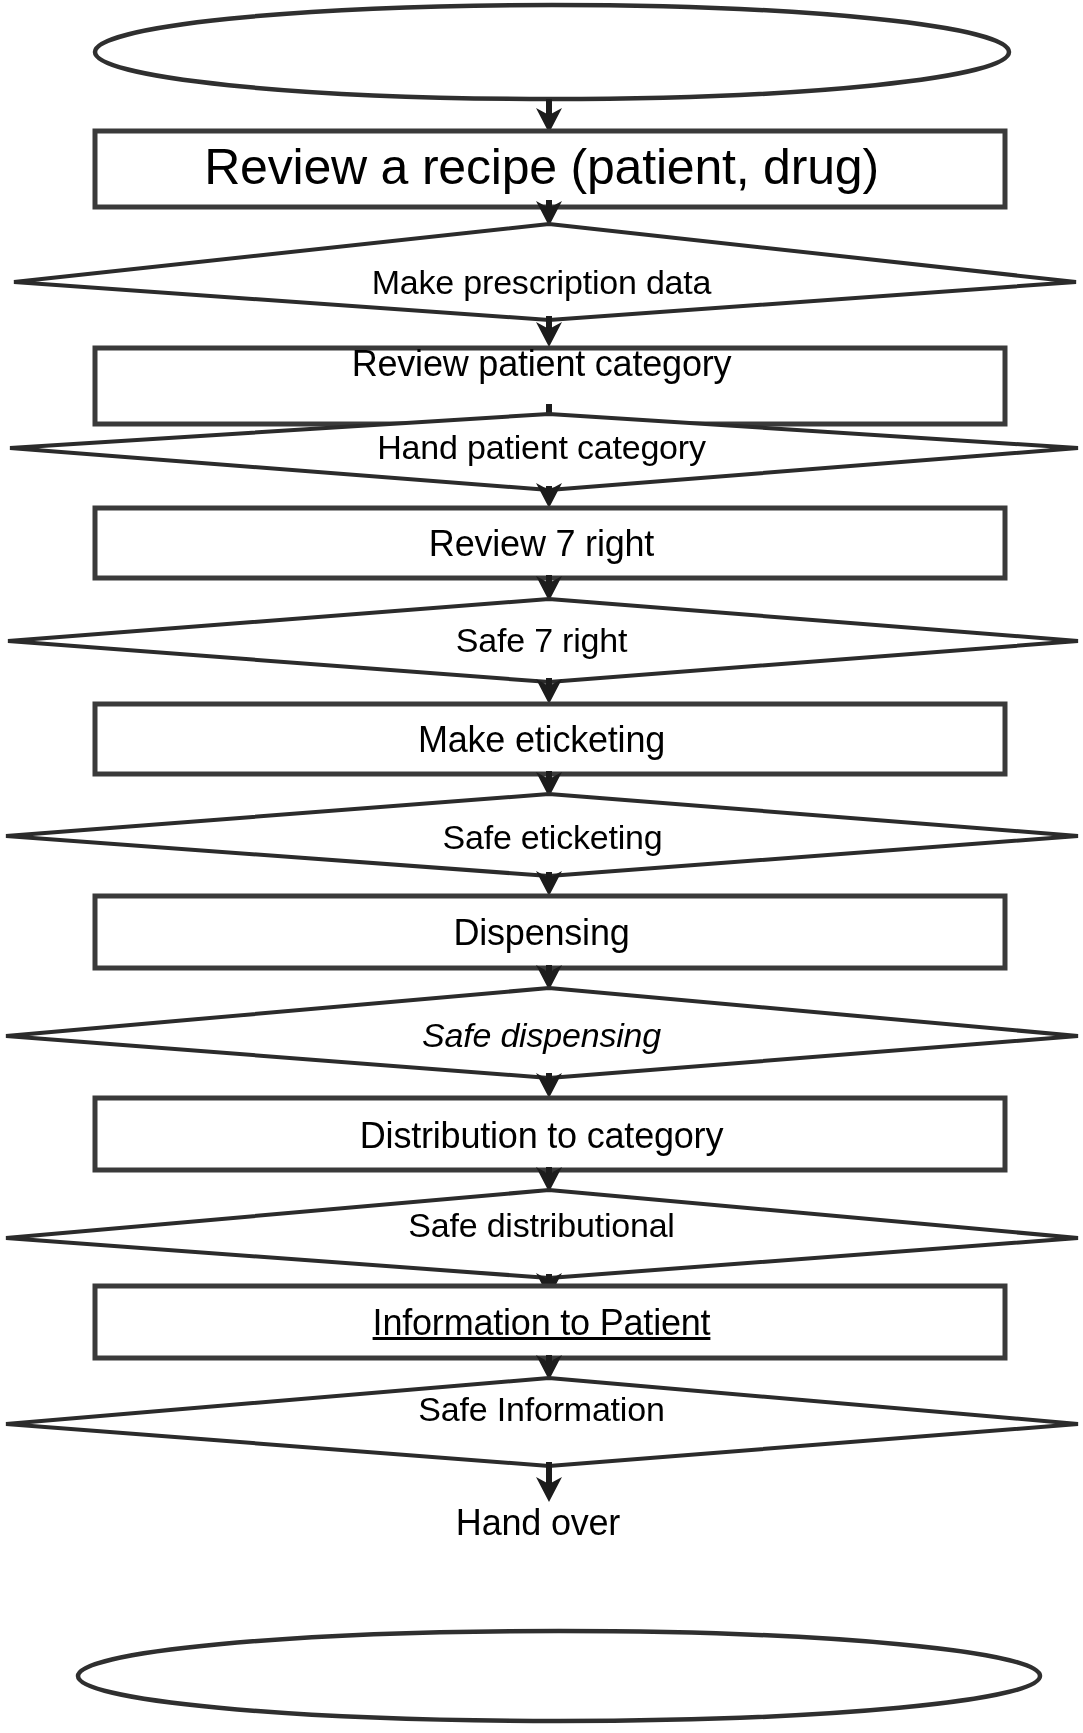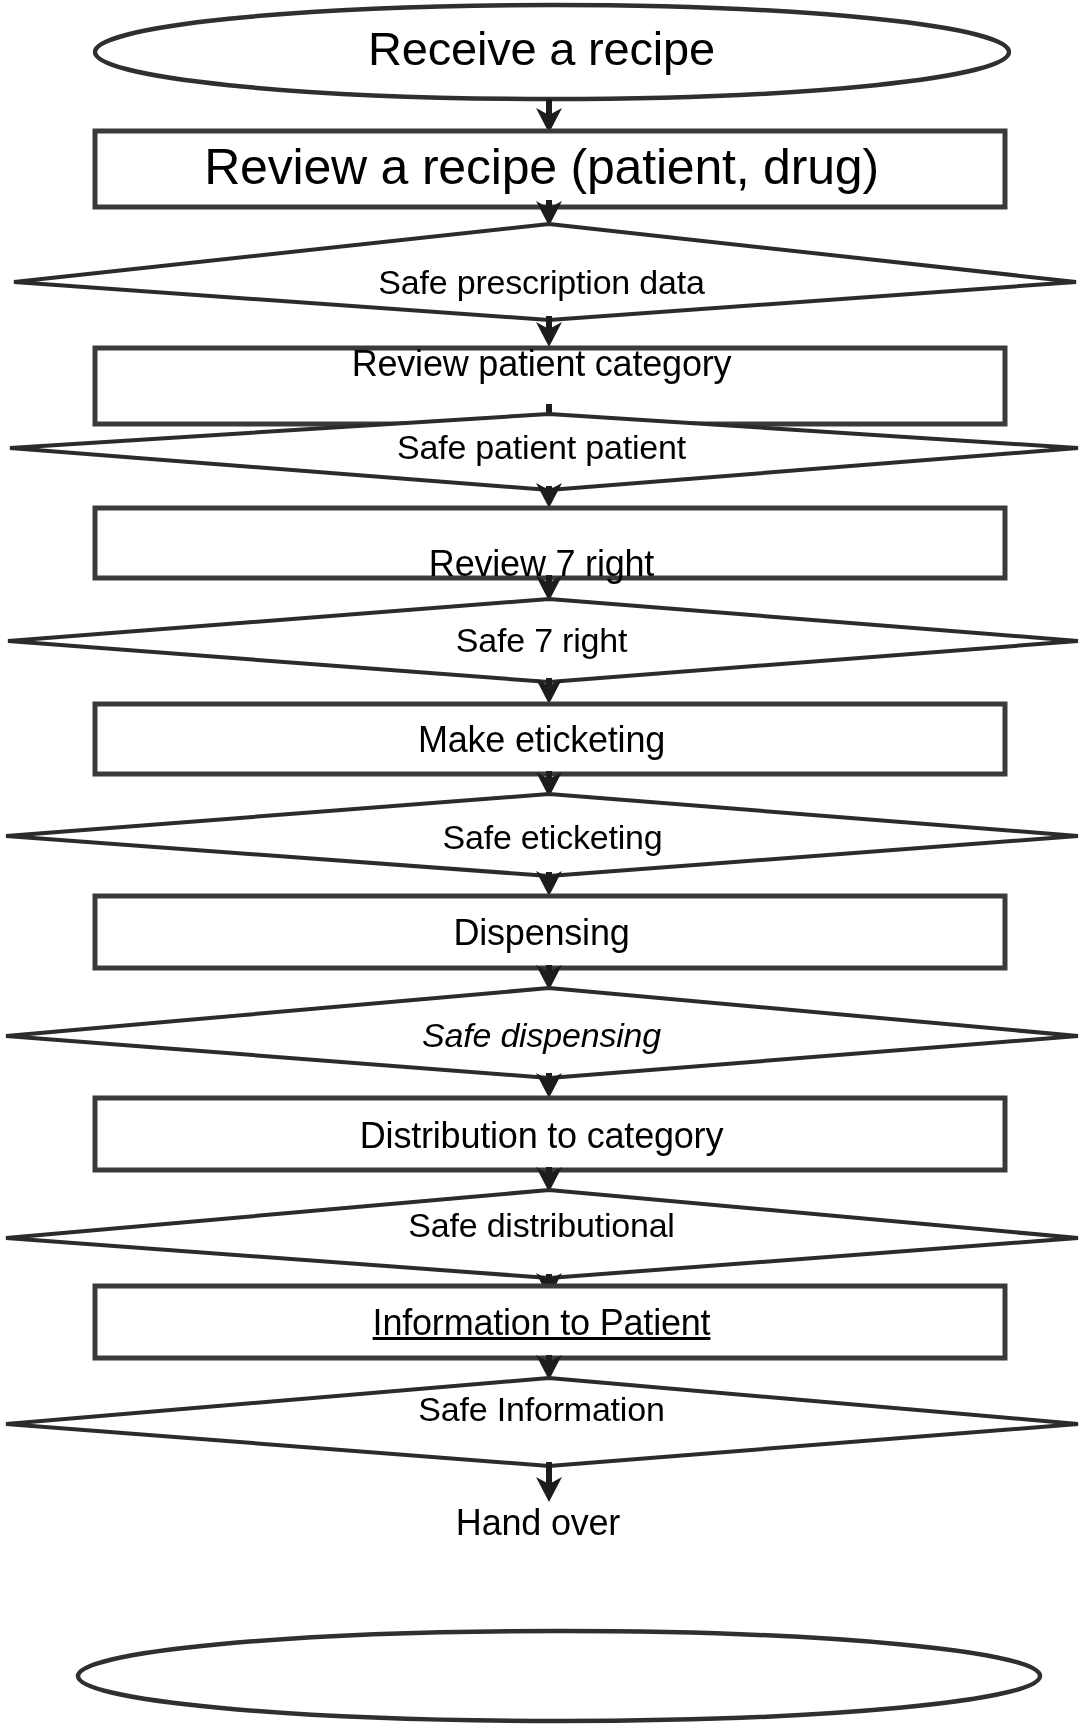--- a/index.html
+++ b/index.html
@@ -134,31 +134,30 @@
     <path d="M 549 1380 L 536 1355 L 549 1362 L 562 1355 Z" fill="#1c1c1c"></path>
 
     <polygon points="549,1378 1078,1424 549,1466 6,1424" fill="#ffffff" stroke="#2b2b2b" stroke-width="4"></polygon>
 
     <line x1="549" y1="1462" x2="549" y2="1490" stroke="#1c1c1c" stroke-width="6"></line>
     <path d="M 549 1502 L 536 1477 L 549 1484 L 562 1477 Z" fill="#1c1c1c"></path>
 
     <ellipse cx="559" cy="1676" rx="481" ry="45" fill="#ffffff" stroke="#2f2f2f" stroke-width="4.5"></ellipse>
   </svg>
 
-  <div class="node-label label-terminator" style="left:0; top:25px; width:1083px;">Receive a recipe</div>
 
   <div class="node-label label-process-big" style="left:0; top:142px; width:1083px;">Review a recipe (patient, drug)</div>
 
-  <div class="node-label label-decision" style="left:0; top:265px; width:1083px;">Safe prescription data</div>
+  <div class="node-label label-decision" style="left:0; top:265px; width:1083px;">Make prescription data</div>
 
   <div class="node-label label-process" style="left:0; top:346px; width:1083px;">Review patient category</div>
 
-  <div class="node-label label-decision" style="left:0; top:430px; width:1083px;">Safe patient patient</div>
+  <div class="node-label label-decision" style="left:0; top:430px; width:1083px;">Hand patient category</div>
 
-  <div class="node-label label-process" style="left:0; top:526px; width:1083px;margin-top:20px;">Review 7 right</div>
+  <div class="node-label label-process" style="left:0; top:526px; width:1083px;">Review 7 right</div>
 
   <div class="node-label label-decision" style="left:0; top:623px; width:1083px;">Safe 7 right</div>
 
   <div class="node-label label-process" style="left:0; top:722px; width:1083px;">Make eticketing</div>
 
   <div class="node-label label-decision" style="left:0; top:820px; width:1083px;padding-left:11px;">Safe eticketing</div>
 
   <div class="node-label label-process" style="left:0; top:915px; width:1083px;">Dispensing</div>
 
   <div class="node-label label-decision" style="left:0; top:1018px; width:1083px;font-style:italic;">Safe dispensing</div>

